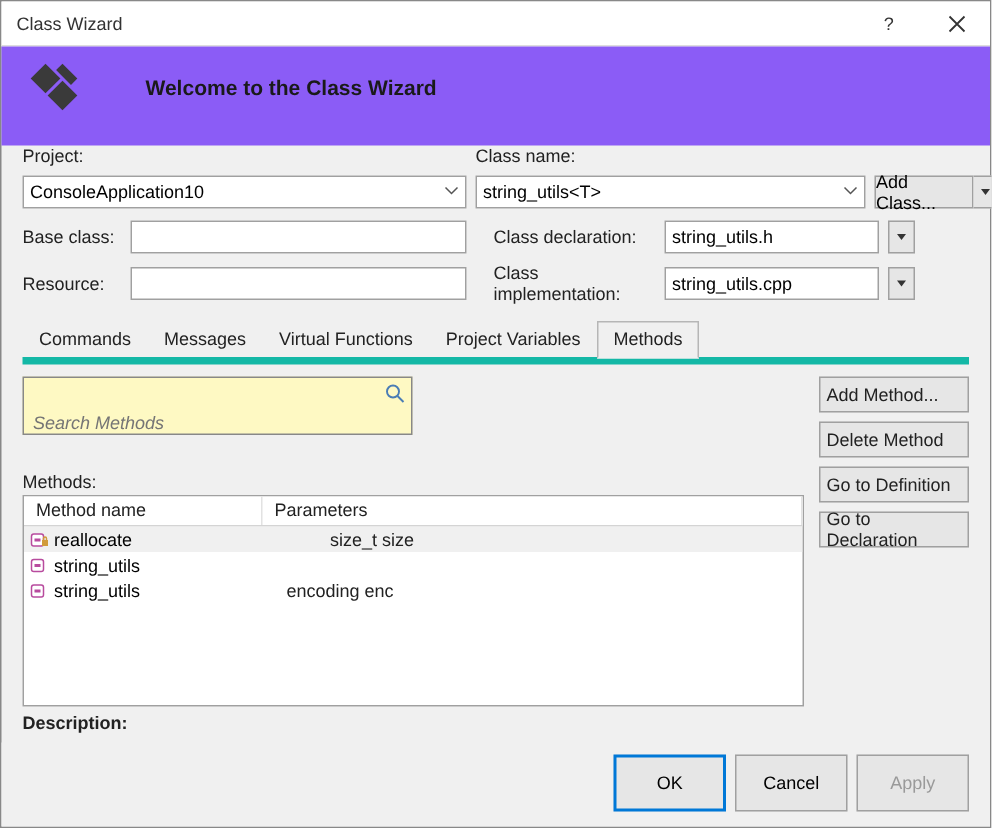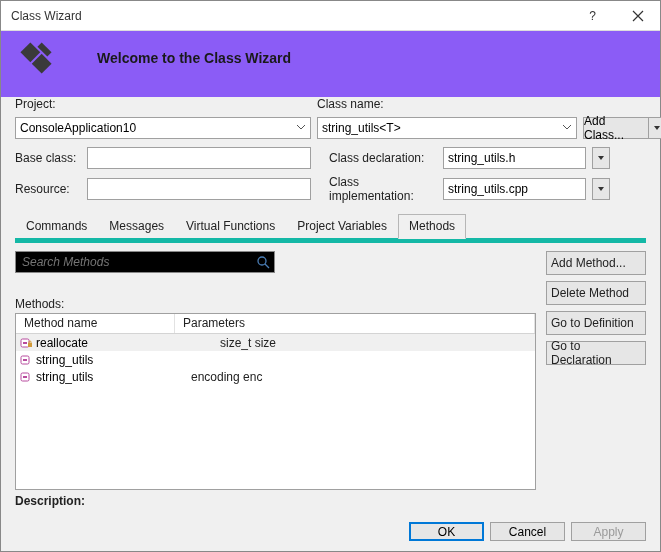--- a/index.html
+++ b/index.html
@@ -16,41 +16,41 @@
   .dropdown .chev { position:absolute; right:4px; top:4px; }
   .minibtn { width:18px; height:22px; border:1px solid #a0a0a0; background:#e6e6e6; display:flex; align-items:center; justify-content:center; }
   .addclass { display:flex; align-items:stretch; height:22px; }
   .addclass .main { flex:1; border:1px solid #a0a0a0; background:#e6e6e6; display:flex; align-items:center; justify-content:center; }
   .addclass .split { width:16px; border:1px solid #a0a0a0; border-left:none; background:#e6e6e6; display:flex; align-items:center; justify-content:center; }
   .tabs { display:flex; gap:0; margin:10px 14px 0 14px; border-bottom:5px solid #14b8a6; align-items:flex-end; }
   .tab { padding:4px 10px 5px 10px; border:1px solid transparent; color:#222; position:relative; top:1px; cursor:default; }
   .tab.active { background:#f0f0f0; border:1px solid #b6b6b6; border-bottom:1px solid #f0f0f0; }
   .body-area { flex:1; display:flex; padding:8px 14px 4px 14px; gap:10px; min-height:0; }
   .left-col { flex:1; display:flex; flex-direction:column; min-height:0; }
-  .search { position:relative; width:260px; height:22px; border:1px solid #888; background:#000000; display:flex; align-items:center; }
+  .search { position:relative; width:260px; height:39px; border:1px solid #888; background:#fef9c3; display:flex; align-items:flex-end; }
   .search input { border:none; outline:none; flex:1; padding:0 22px 0 6px; font-style:italic; color:#888; background:transparent; }
   .search .mag { position:absolute; right:4px; top:3px; }
   .methods-label { margin-top:24px; color:#222; }
   .table { margin-top:2px; border:1px solid #a0a0a0; background:#fff; flex:1; display:flex; flex-direction:column; min-height:0; }
   .thead { display:flex; height:20px; border-bottom:1px solid #d4d4d4; background:#fff; }
   .th { padding:2px 8px; color:#222; border-right:1px solid #e2e2e2; }
   .th.name { width:159px; }
   .th.params { flex:1; }
   .tbody { flex:1; overflow:auto; }
   .tr { display:flex; height:17px; align-items:center; padding:0 4px; }
   .tr.selected { background:#f0f0f0;gap:29px; }
   .td.name { width:171px; display:flex; align-items:center; gap:4px; }
   .td.params { flex:1; color:#222; }
   .ic { width:12px; height:12px; flex:0 0 12px; }
   .right-buttons { width:100px; display:flex; flex-direction:column; gap:6px; }
   .btn { height:24px; border:1px solid #a0a0a0; background:#e6e6e6; display:flex; align-items:center; justify-content:flex-start; color:#222; padding:0 4px; }
   .desc-area { padding:0 14px 6px 14px; }
   .desc-label { color:#222;font-weight:bold; }
   .footer { display:flex; justify-content:flex-end; gap:6px; padding:8px 14px 10px 14px; background:#f0f0f0; }
-  .fbtn { width:75px; height:19px; border:1px solid #a0a0a0; background:#e6e6e6; display:flex; align-items:center; justify-content:center; }
+  .fbtn { width:75px; height:38px; border:1px solid #a0a0a0; background:#e6e6e6; display:flex; align-items:center; justify-content:center; }
   .fbtn.primary { border:2px solid #0078d7; background:#e6e6e6; }
   .fbtn.disabled { color:#9a9a9a; }
   svg { display:block; }
 </style>
 </head>
 <body>
 
 <div class="dialog">
 
   <div class="titlebar">

